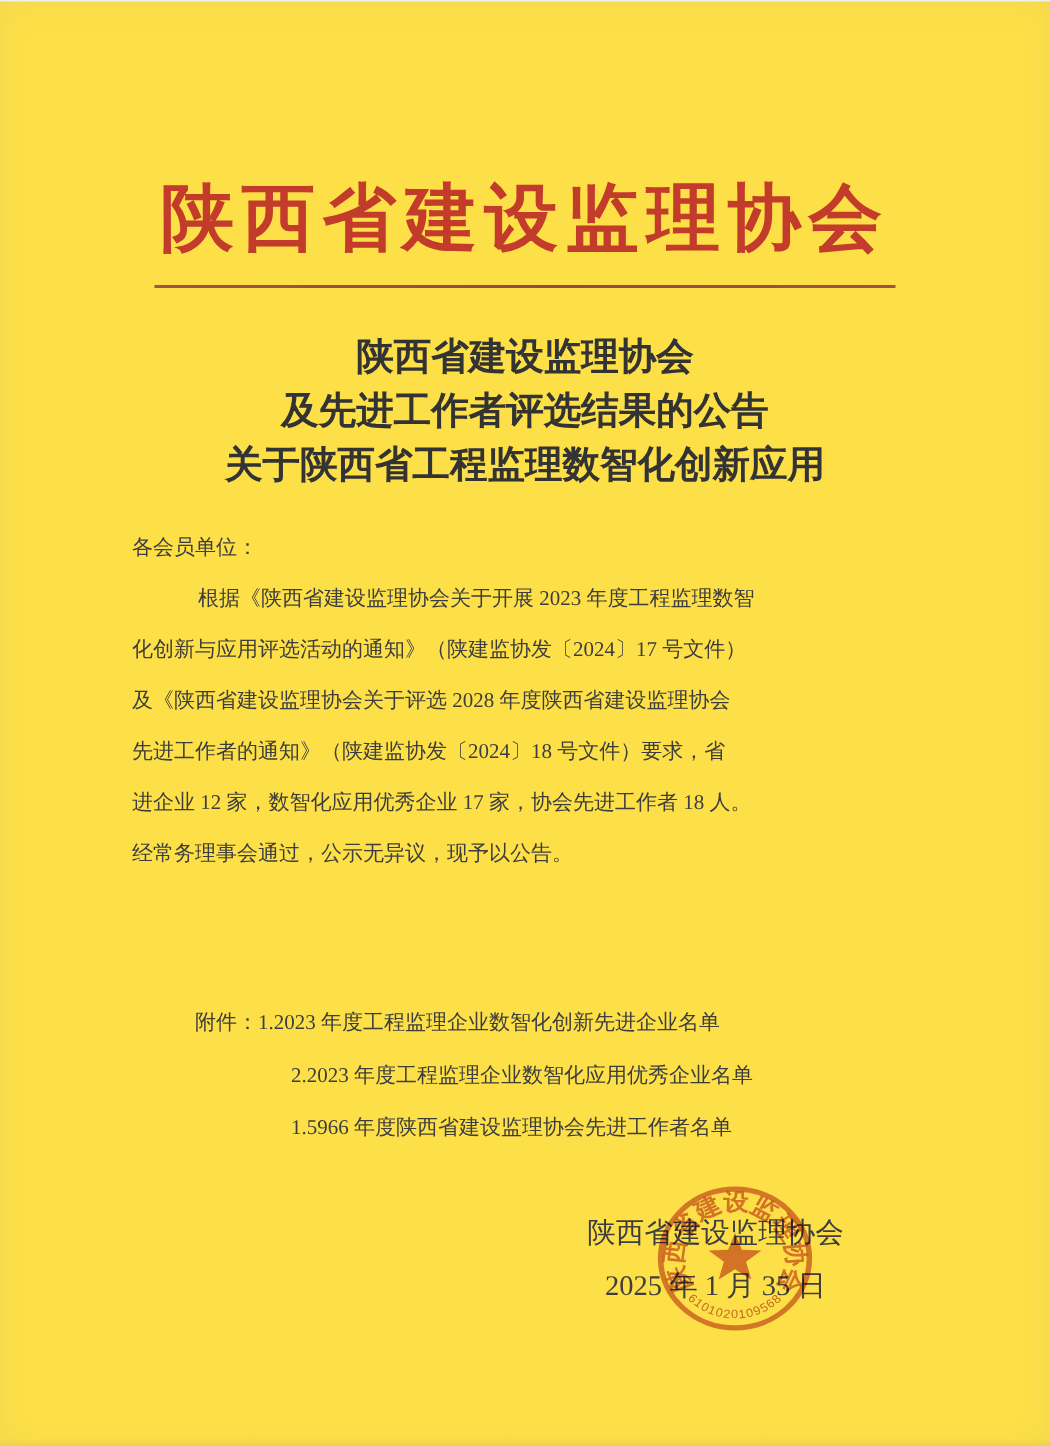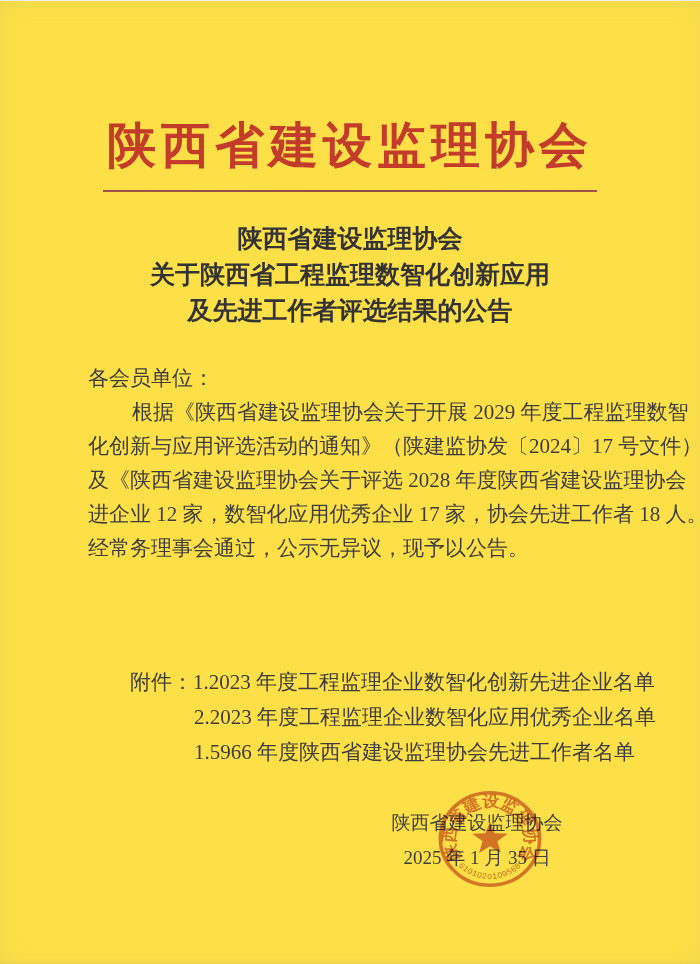--- a/index.html
+++ b/index.html
@@ -33,29 +33,29 @@
     background:linear-gradient(to right,#a0524a,#8f4b45 55%,#a0524a);
   }
   .doc-title{
     position:absolute;top:219px;left:0;width:700px;
     text-align:center;
     font-size:25px;font-weight:700;line-height:36px;
     color:#333333;
     font-family:"Liberation Sans","DejaVu Sans",sans-serif;
   }
   .body-text{
-    position:absolute;top:360px;left:88px;width:528px;
-    font-size:21px;line-height:34px;
+    position:absolute;top:348px;left:88px;width:528px;
+    font-size:14px;line-height:34px;
     color:#3d3d3d;
     white-space:nowrap;
   }
   .body-text .indent{padding-left:44px;}
   .attachments{
     position:absolute;top:664px;left:130px;width:520px;
-    font-size:21px;line-height:35px;
+    font-size:14px;line-height:35px;
     color:#3d3d3d;
     white-space:nowrap;
   }
   .att-line{display:flex;}
   .att-cont{padding-left:64px;}
   .signature{
     position:absolute;top:804px;left:357px;width:240px;
     text-align:center;
     font-size:19px;line-height:35px;
     color:#3e3e3e;
@@ -71,29 +71,30 @@
 </head>
 <body>
 
 <div class="page">
 
   <div class="letterhead">陕西省建设监理协会</div>
   <div class="letterhead-rule"></div>
 
   <div class="doc-title">
     <div>陕西省建设监理协会</div>
+    <div>及先进工作者评选结果的公告</div>
     <div>关于陕西省工程监理数智化创新应用</div>
-    <div>及先进工作者评选结果的公告</div>
   </div>
 
   <div class="body-text">
     <div>各会员单位：</div>
-    <div class="indent">根据《陕西省建设监理协会关于开展 2029 年度工程监理数智</div>
+    <div class="indent">根据《陕西省建设监理协会关于开展 2023 年度工程监理数智</div>
     <div>化创新与应用评选活动的通知》（陕建监协发〔2024〕17 号文件）</div>
     <div>及《陕西省建设监理协会关于评选 2028 年度陕西省建设监理协会</div>
+    <div>先进工作者的通知》（陕建监协发〔2024〕18 号文件）要求，省</div>
     <div>进企业 12 家，数智化应用优秀企业 17 家，协会先进工作者 18 人。</div>
     <div>经常务理事会通过，公示无异议，现予以公告。</div>
   </div>
 
   <div class="attachments">
     <div class="att-line">
       <span>附件：</span>
       <span>1.2023 年度工程监理企业数智化创新先进企业名单</span>
     </div>
     <div class="att-cont">2.2023 年度工程监理企业数智化应用优秀企业名单</div>

